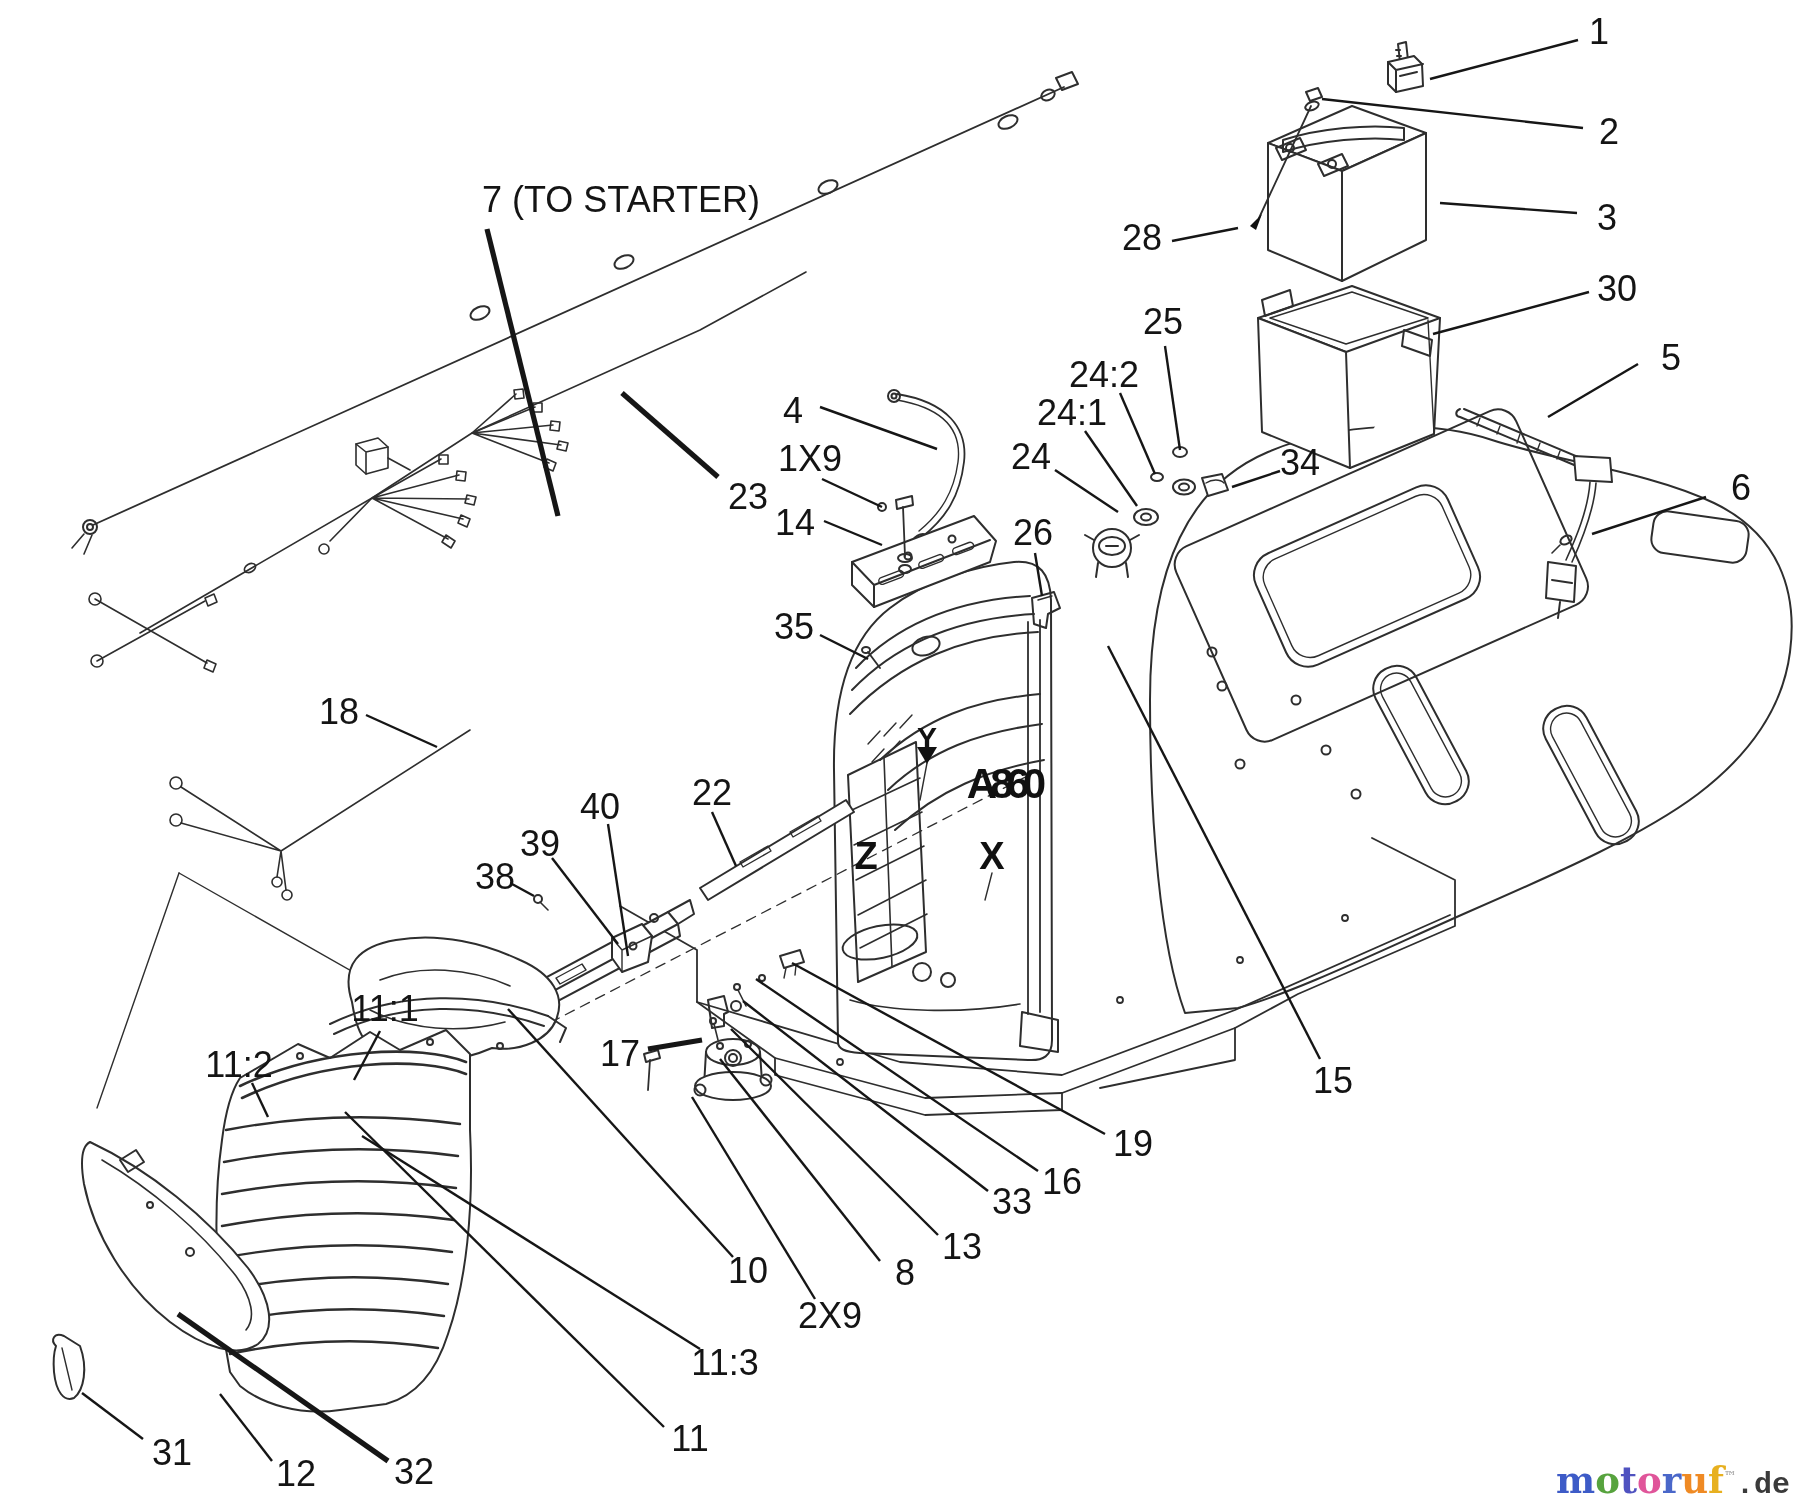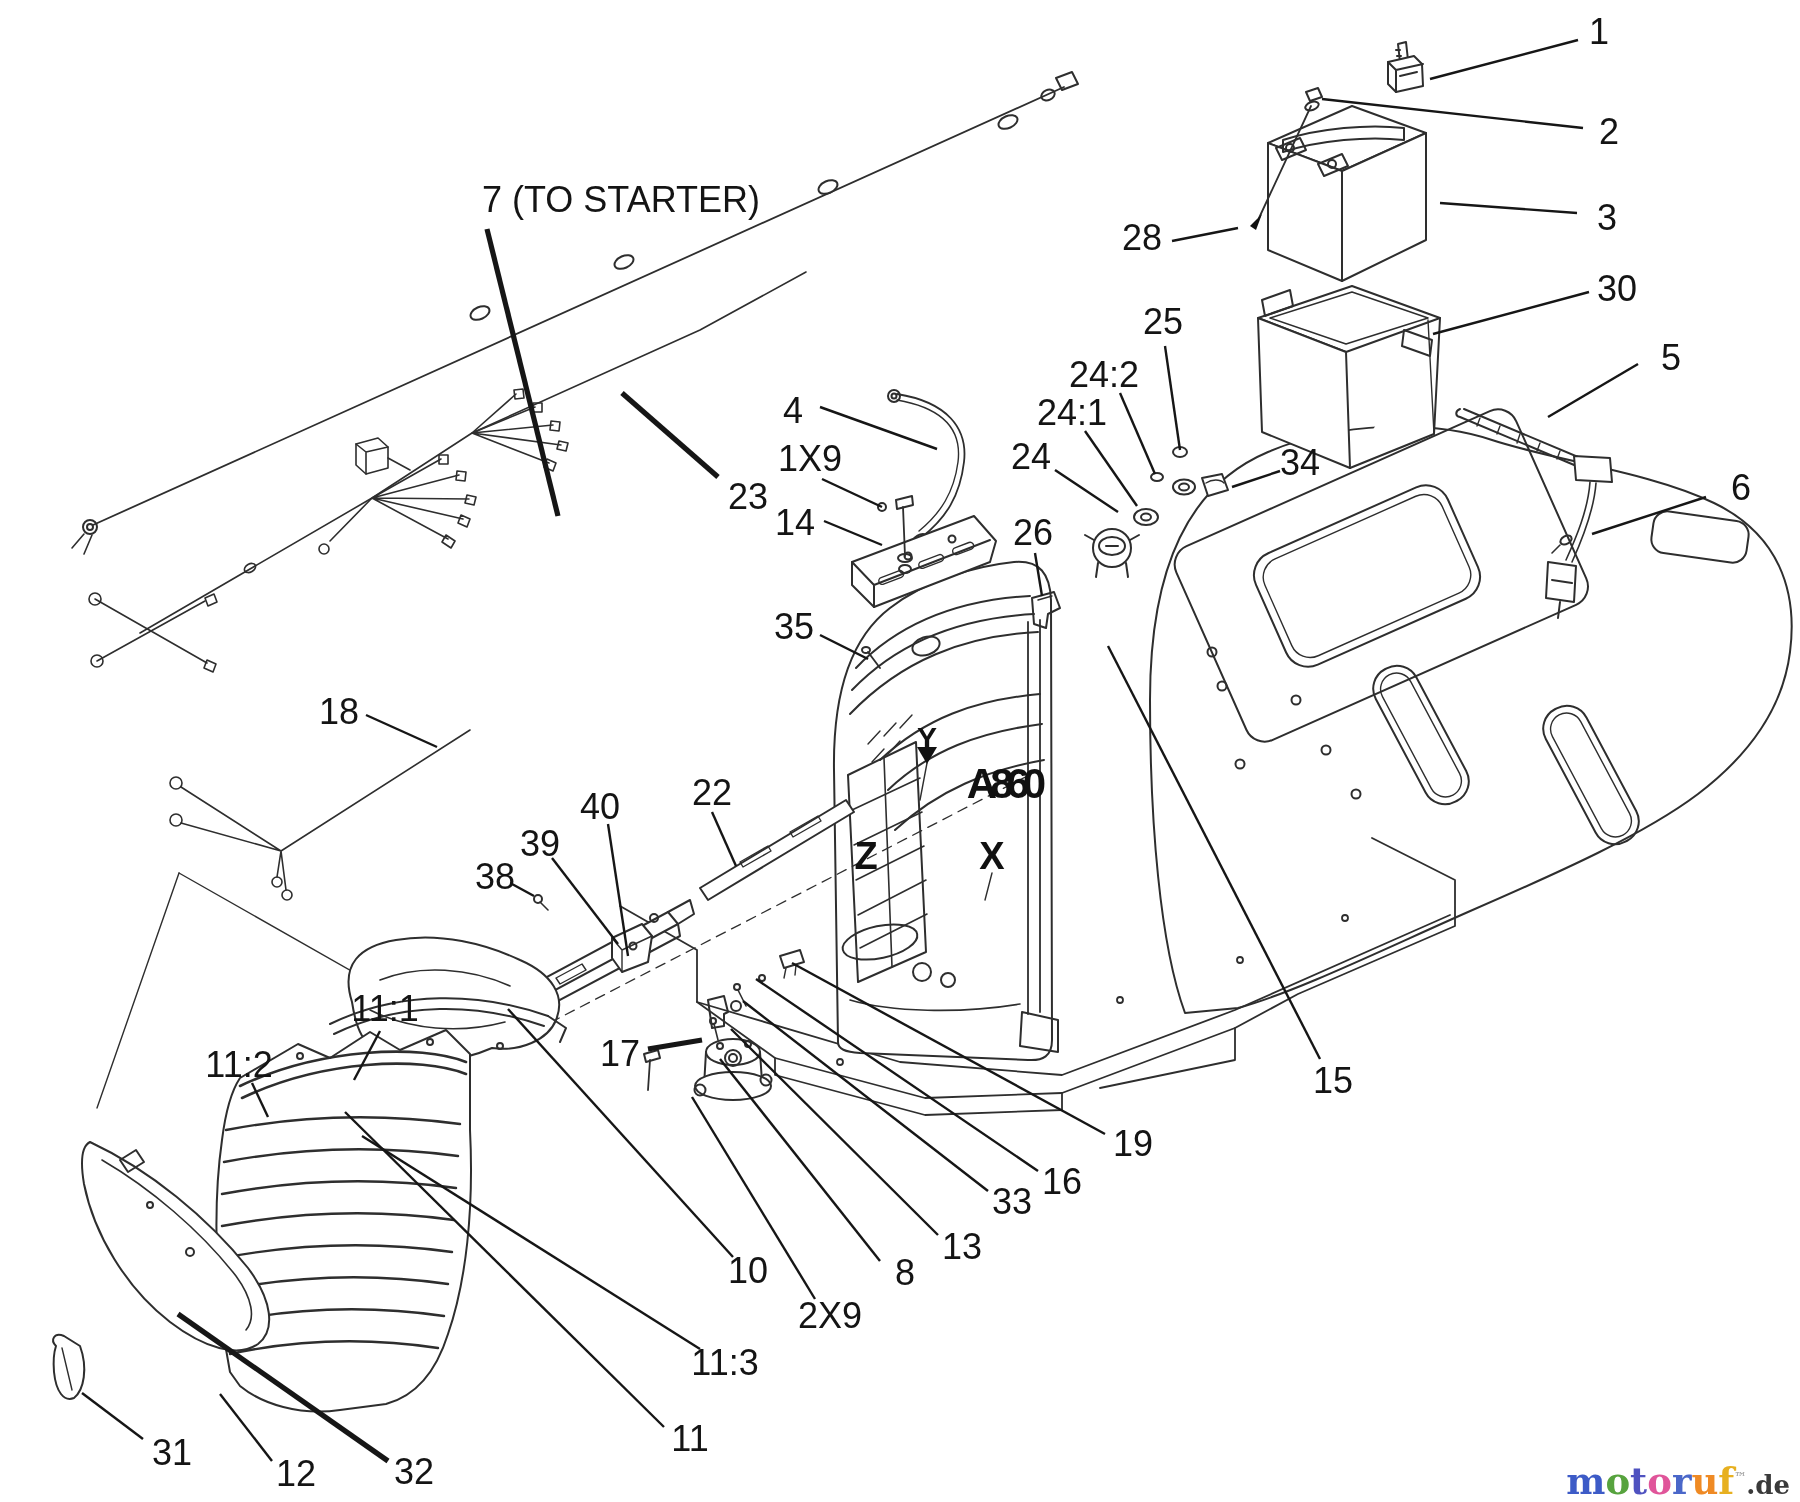--- a/index.html
+++ b/index.html
@@ -7,21 +7,21 @@
           font-family:"Liberation Sans",sans-serif;}
   svg{position:absolute;inset:0;}
   svg text{font-family:"Liberation Sans",sans-serif;fill:#121212;}
   .callout-text{font-size:36px;fill:#141414;}
   .leader{stroke:#161616;stroke-width:2.4;fill:none;}
   .leader.heavy{stroke-width:5.2;}
   .marker-text{font-weight:bold;fill:#111;}
   #watermark{position:absolute;right:10px;bottom:2px;font-family:"DejaVu Serif",serif;
              font-weight:bold;font-size:37px;line-height:1;letter-spacing:0;}
   #watermark .tm{font-size:12px;vertical-align:super;color:#8a8a8a;font-weight:normal;}
-  #watermark .suffix{font-size:26px;color:#3a3a3a;}
+  #watermark .suffix{font-size:30px;color:#3a3a3a;font-family:Liberation Mono, monospace;}
 </style>
 </head>
 <body>
 
 <div class="canvas">
 <svg viewBox="0 0 1800 1502" width="1800" height="1502">
 
   <g stroke="#2e2e2e" stroke-width="2" fill="none" stroke-linejoin="round" stroke-linecap="round">
 
     <g>

